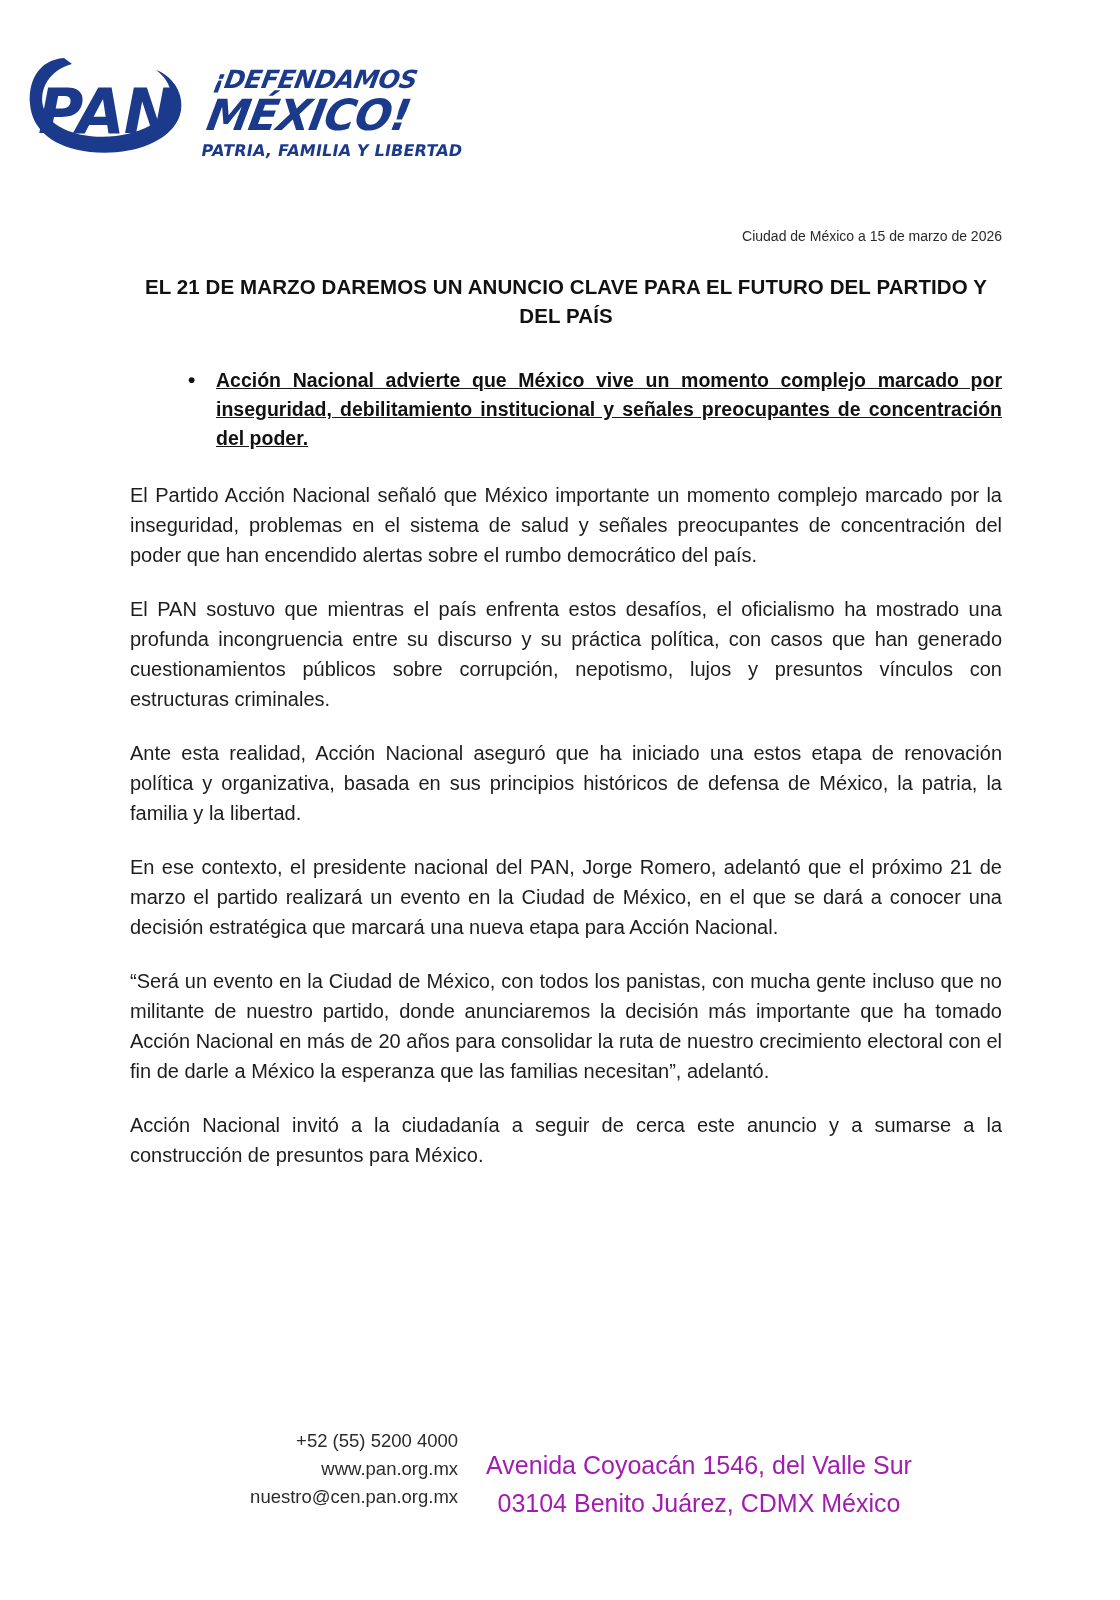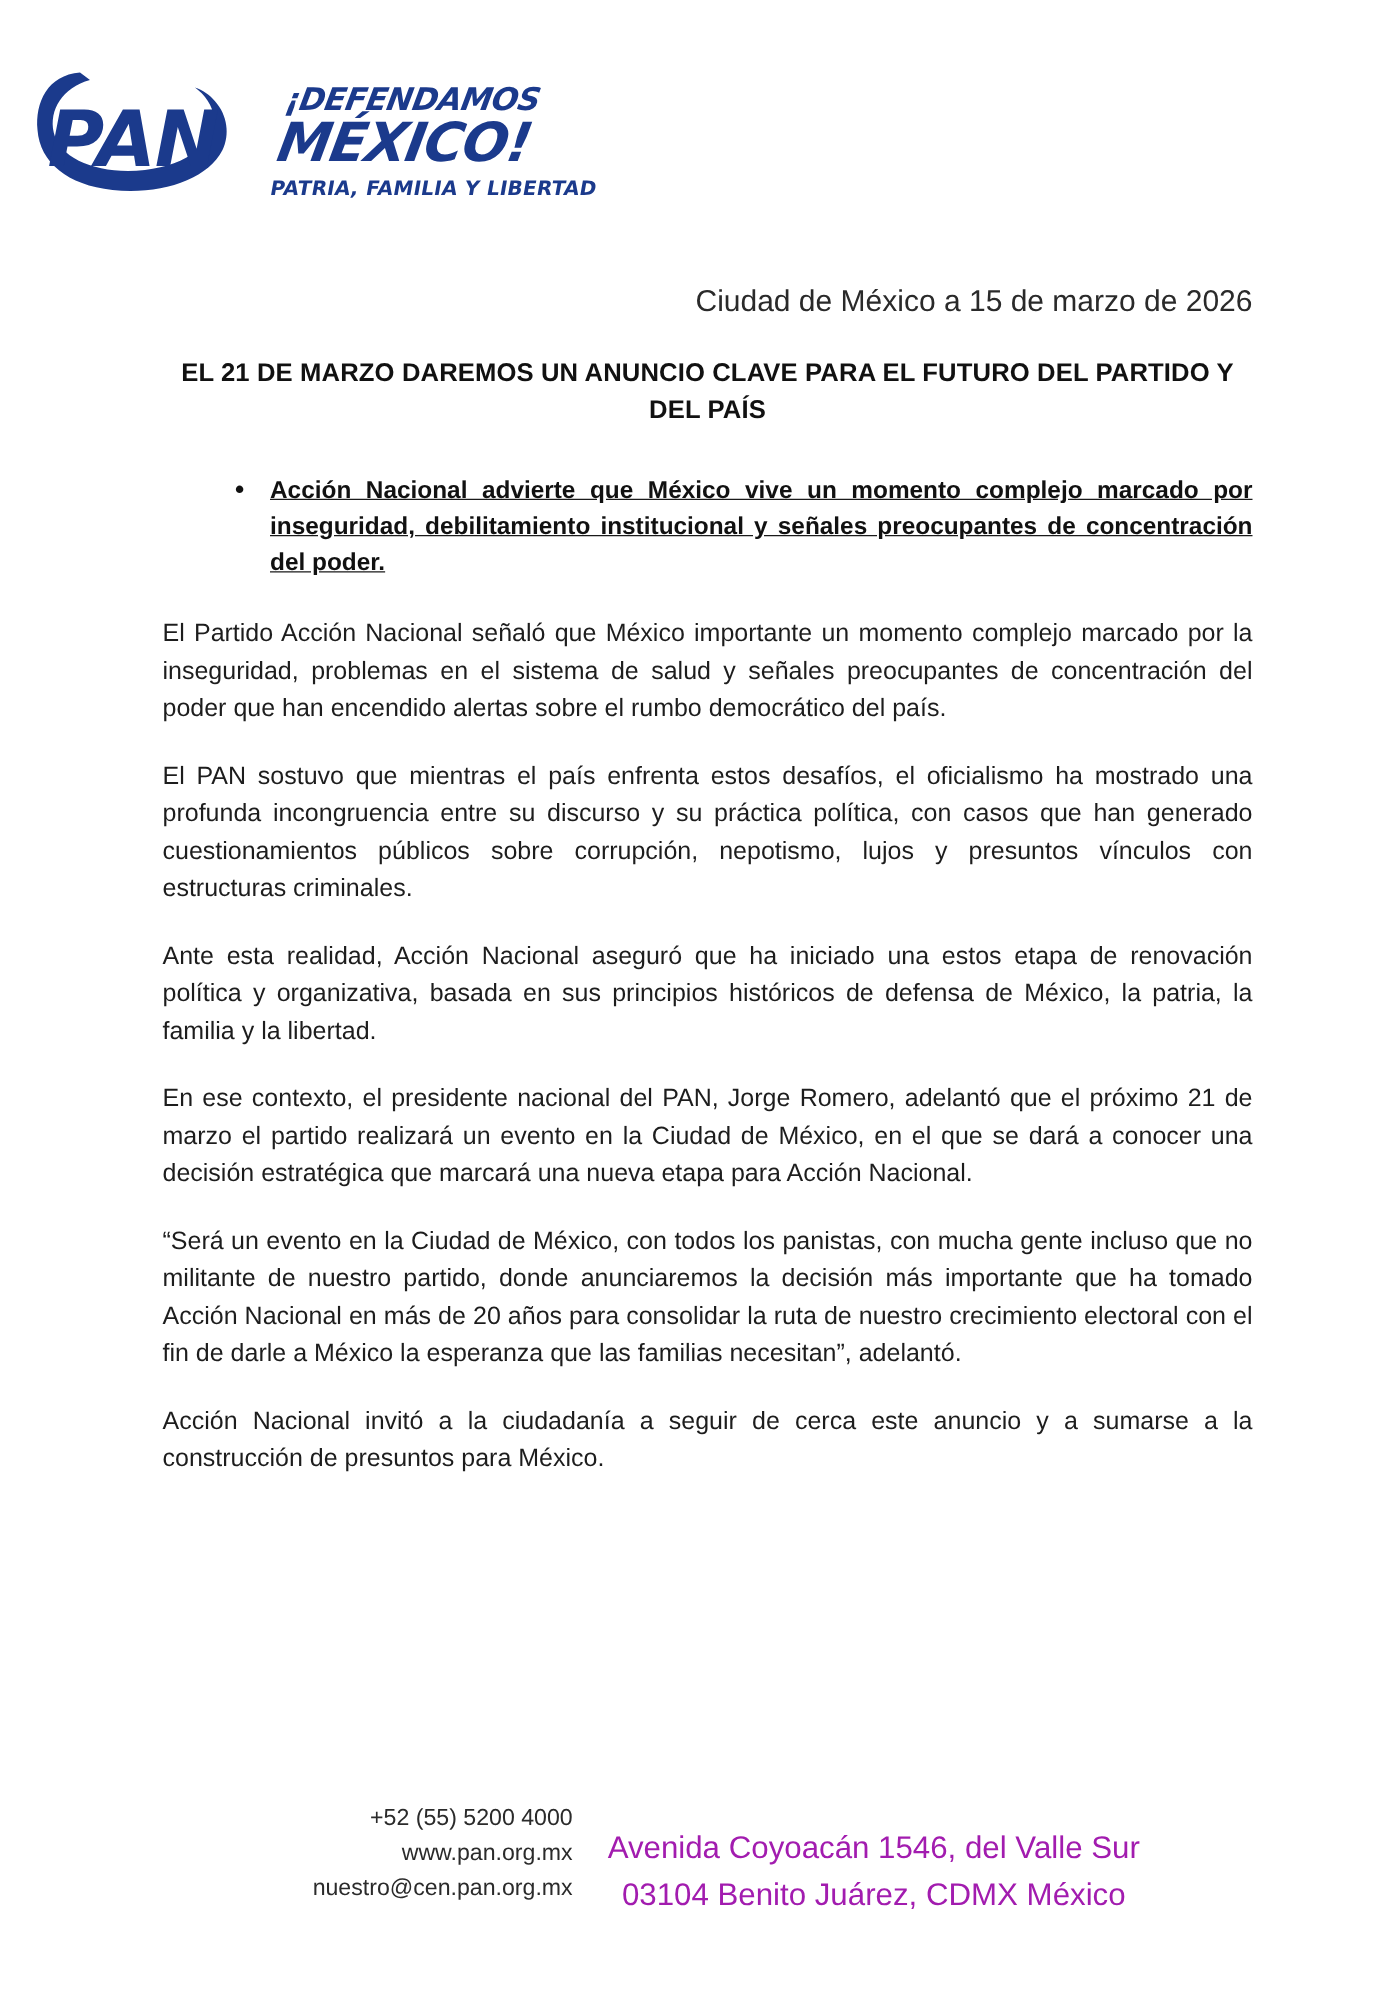--- a/index.html
+++ b/index.html
@@ -23,21 +23,21 @@
     box-sizing: border-box;
   }
 
   
   .header {
     position: absolute;
     top: 48px;
     left: 24px;
     display: flex;
     align-items: center;
-    gap: 29px;
+    gap: 14px;
   }
 
   .pan-logo {
     position: relative;
     width: 170px;
     height: 118px;
     flex: none;
   }
 
   .pan-logo svg { display: block; }
@@ -80,21 +80,21 @@
   
   .content {
     position: absolute;
     left: 130px;
     right: 118px;
     top: 228px;
   }
 
   .dateline {
     text-align: right;
-    font-size: 24px;
+    font-size: 14px;
     color: #2a2a2a;
     margin-bottom: 28px;
   }
 
   h1.doc-title {
     font-size: 20.5px;
     font-weight: bold;
     text-align: center;
     line-height: 1.42;
     margin: 0 0 36px 0;
@@ -134,21 +134,21 @@
     text-align: justify;
     margin: 0 0 24px 0;
     color: #1d1d1d;
   }
 
   
   .footer {
     position: absolute;
     left: 0;
     right: 0;
-    bottom: 65px;
+    bottom: 78px;
     display: flex;
     justify-content: center;
     align-items: flex-start;
     gap: 28px;
   }
   .footer-left {
     text-align: right;
     font-size: 18.5px;
     line-height: 1.5;
     color: #2b2b2b;

